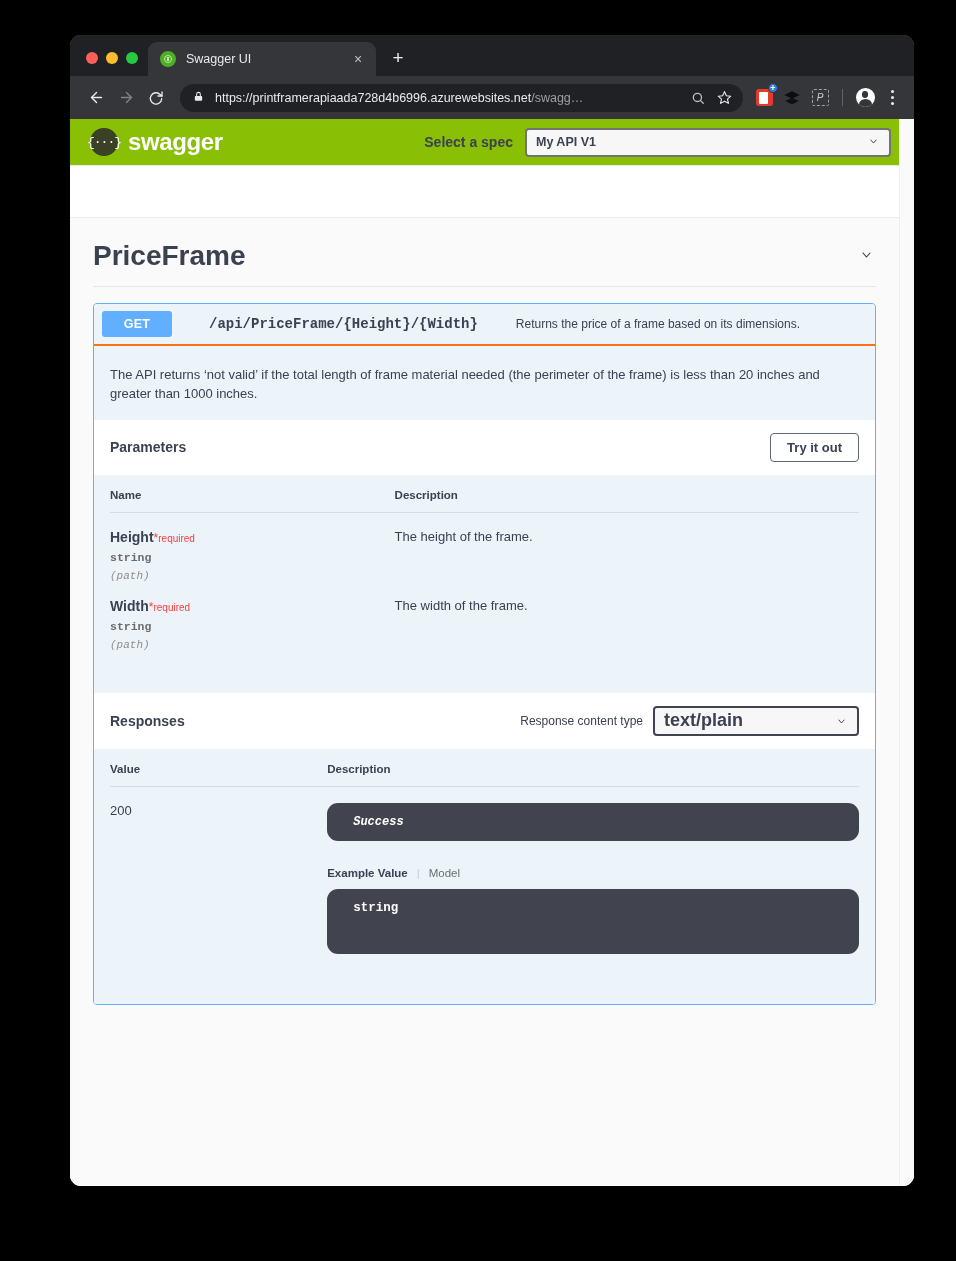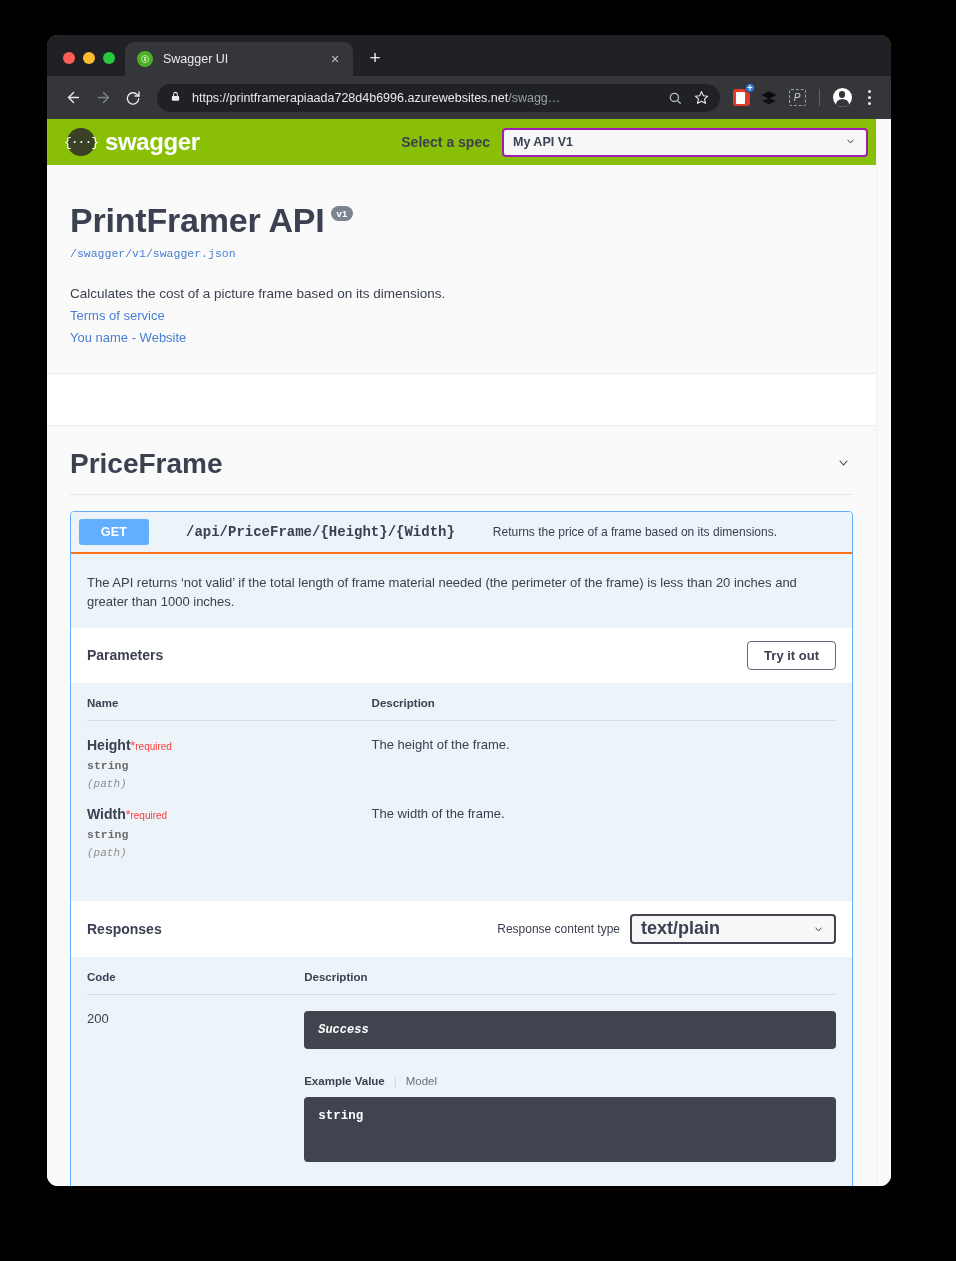--- a/index.html
+++ b/index.html
@@ -7,21 +7,21 @@
     margin: 0; padding: 0;
     width: 956px; height: 1261px;
     background: #000000;
     font-family: "Liberation Sans", sans-serif;
     overflow: hidden;
   }
 
   
   #browser-window {
     position: absolute;
-    left: 47px; top: 35px;
+    left: 70px; top: 35px;
     width: 844px; height: 1151px;
     background: #a16207;
     border-radius: 11px 11px 11px 11px;
     overflow: hidden;
     box-shadow: 0 6px 28px rgba(0,0,0,0.55);
   }
 
   
   #tab-strip {
     position: relative;
@@ -240,21 +240,21 @@
   }
   #spec-selector-wrap {
     margin-left: auto;
     display: flex; align-items: center; gap: 12px;
     padding-right: 8px;
   }
   #spec-label { color: #3b4151; font-size: 14px; font-weight: bold; }
   #spec-select {
     width: 366px; height: 29px;
     background: #f7f7f7;
-    border: 2px solid #a21caf;
+    border: 2px solid #737373;
     border-radius: 4px;
     display: flex; align-items: center;
     padding: 0 9px;
     font-size: 12.5px; font-weight: bold; color: #3b4151;
   }
   #spec-select .chev { margin-left: auto; }
 
   
   #info-block {
     background: #fafafa;
@@ -416,24 +416,24 @@
   }
   .param-desc { font-size: 13px; color: #3b4151; padding-top: 14px; }
   #parameters-table-area { padding-bottom: 42px; }
 
   #responses-table-area { padding-bottom: 28px; }
   .resp-code { font-size: 13px; color: #3b4151; padding-top: 18px; }
   .col-code { width: 29%; }
   .resp-desc-cell { padding-top: 14px; }
   .code-box {
     background: #41444e;
-    border-radius: 4px;
+    border-radius: 11px;
     color: #ffffff;
     font-family: "Liberation Mono", monospace;
-    padding: 12px 14px;
+    padding: 12px 26px;
   }
   #response-success-box {
     font-size: 12px; font-weight: bold; font-style: italic;
     min-height: 34px;
   }
   #example-tabs {
     margin-top: 26px;
     display: flex; align-items: center; gap: 9px;
     font-size: 11.5px;
   }
@@ -545,30 +545,20 @@
             <span>My API V1</span>
             <span class="chev">
               <svg width="13" height="9" viewBox="0 0 24 24" fill="none" stroke="#3b4151" stroke-width="2.6" stroke-linecap="round" stroke-linejoin="round">
                   <polyline points="5 8 12 16 19 8"></polyline>
                 </svg>
             </span>
           </div>
         </div>
       </div>
 
-      <div id="info-block">
-        <div id="api-title-row">
-          <span id="api-title">PrintFramer API</span>
-          <span id="api-version-badge">v1</span>
-        </div>
-        <a id="api-spec-url">/swagger/v1/swagger.json</a>
-        <div id="api-description">Calculates the cost of a picture frame based on its dimensions.</div>
-        <a id="api-terms-link">Terms of service</a>
-        <a id="api-contact-link">You name - Website</a>
-      </div>
       <div id="info-divider-band"></div>
 
       <div id="tag-section">
         <div id="tag-header">
           <span id="tag-title">PriceFrame</span>
           <span id="tag-chevron">
             <svg width="19" height="12" viewBox="0 0 24 24" fill="none" stroke="currentColor" stroke-width="2.2" stroke-linecap="round" stroke-linejoin="round">
                 <polyline points="5 8 12 16 19 8"></polyline>
               </svg>
           </span>
@@ -638,21 +628,21 @@
                       </svg>
                   </span>
                 </div>
               </div>
             </div>
 
             <div class="table-area" id="responses-table-area">
               <table class="tbl">
                 <thead>
                   <tr>
-                    <th class="col-code">Code</th>
+                    <th class="col-code">Value</th>
                     <th>Description</th>
                   </tr>
                 </thead>
                 <tbody>
                   <tr>
                     <td class="col-code resp-code">200</td>
                     <td class="resp-desc-cell">
                       <div class="code-box" id="response-success-box">Success</div>
                       <div id="example-tabs">
                         <span id="example-tab-value">Example Value</span>

